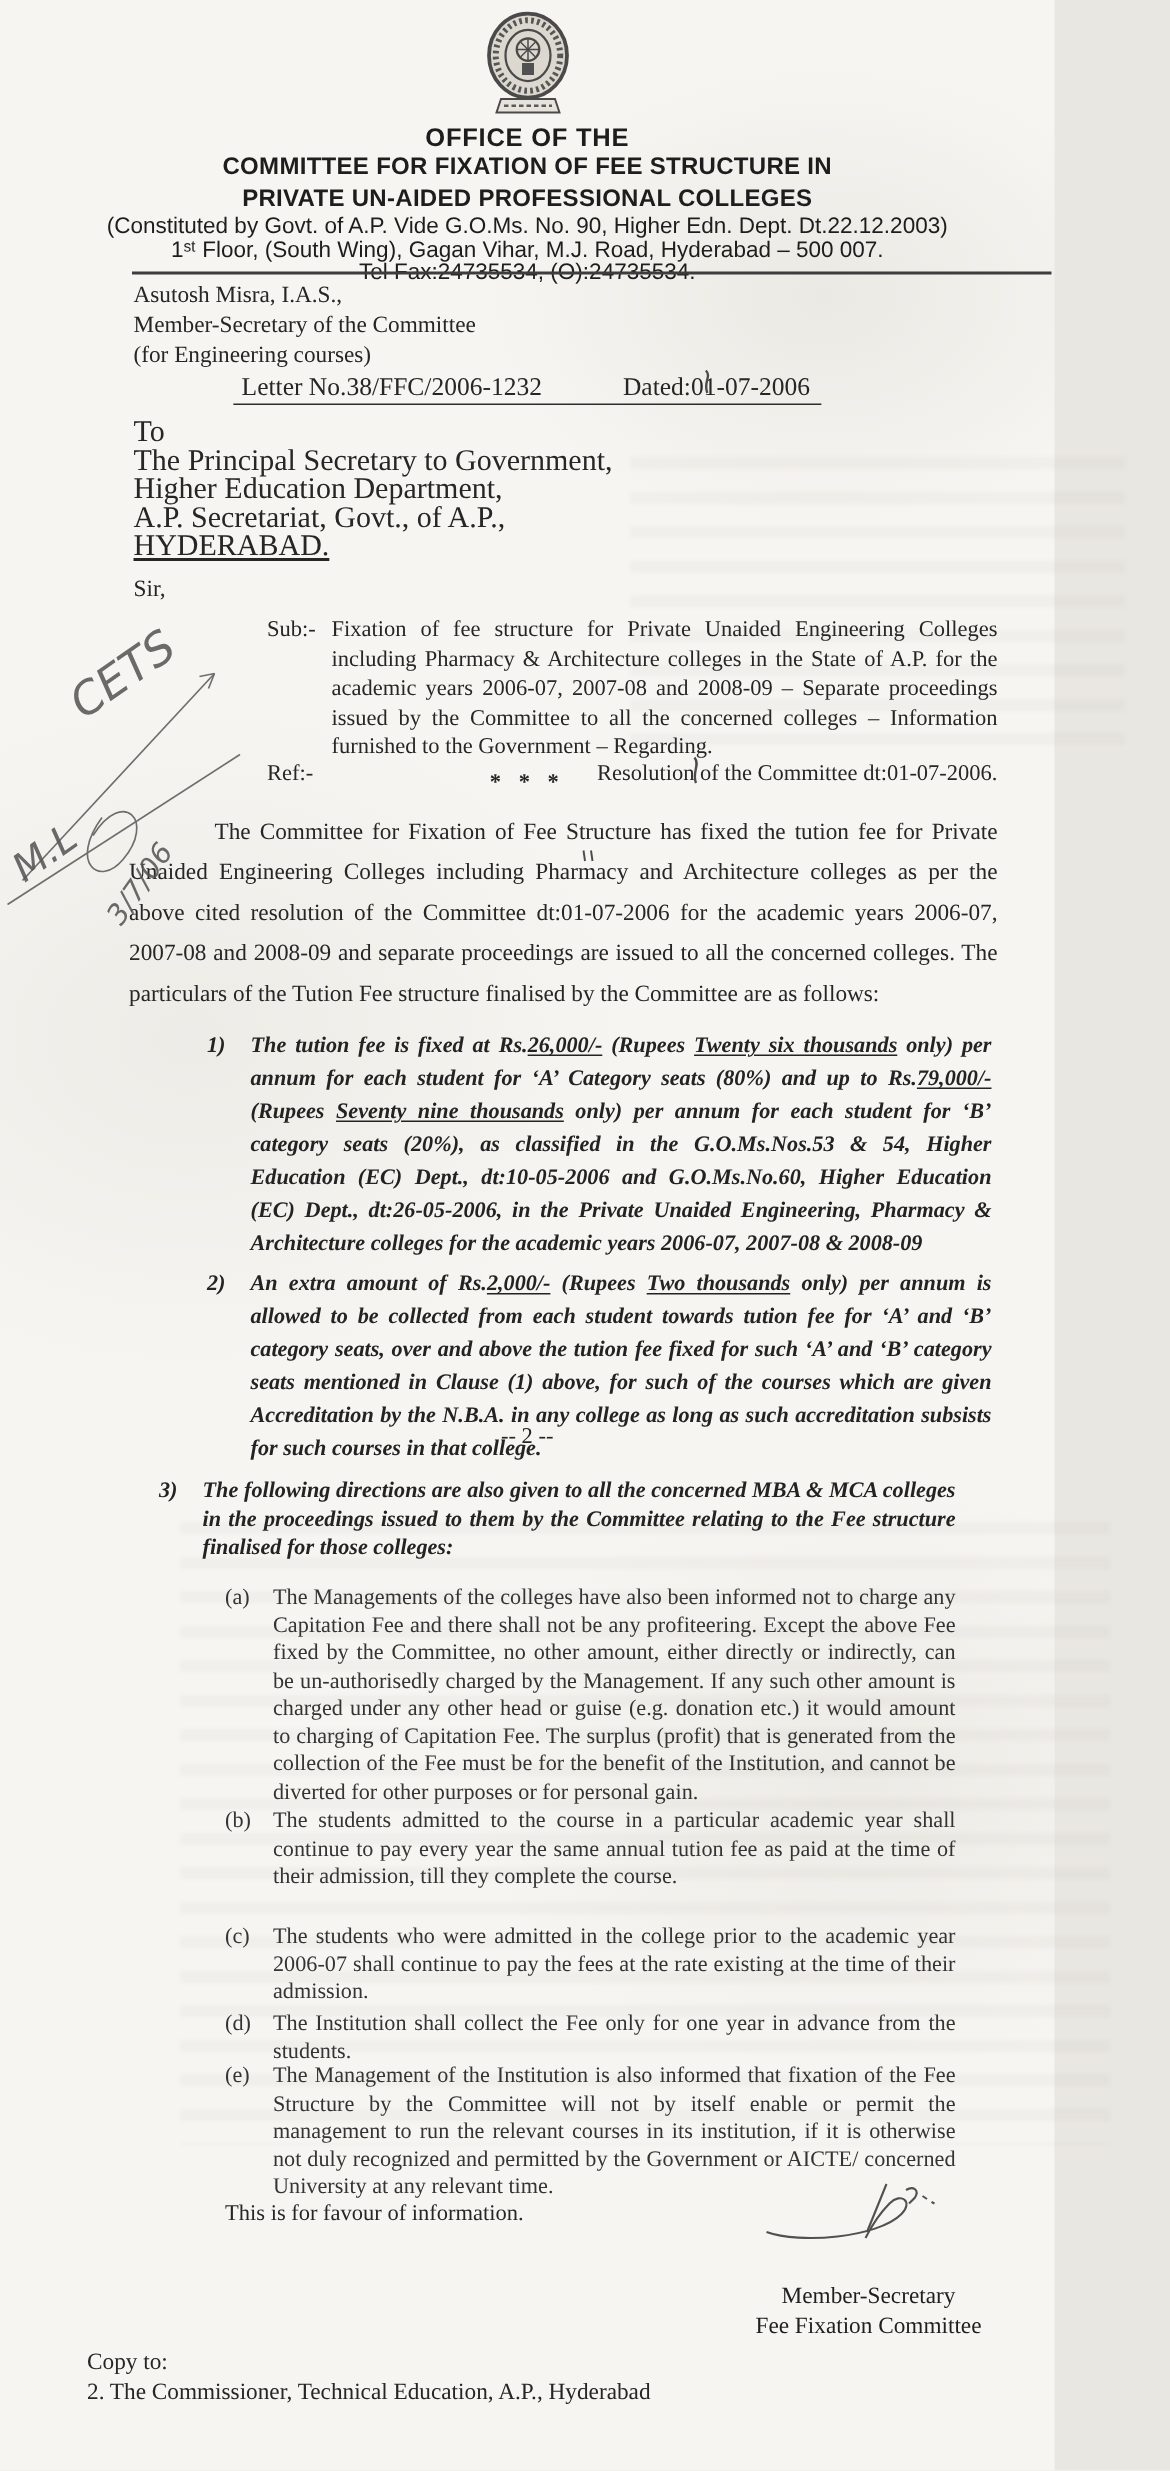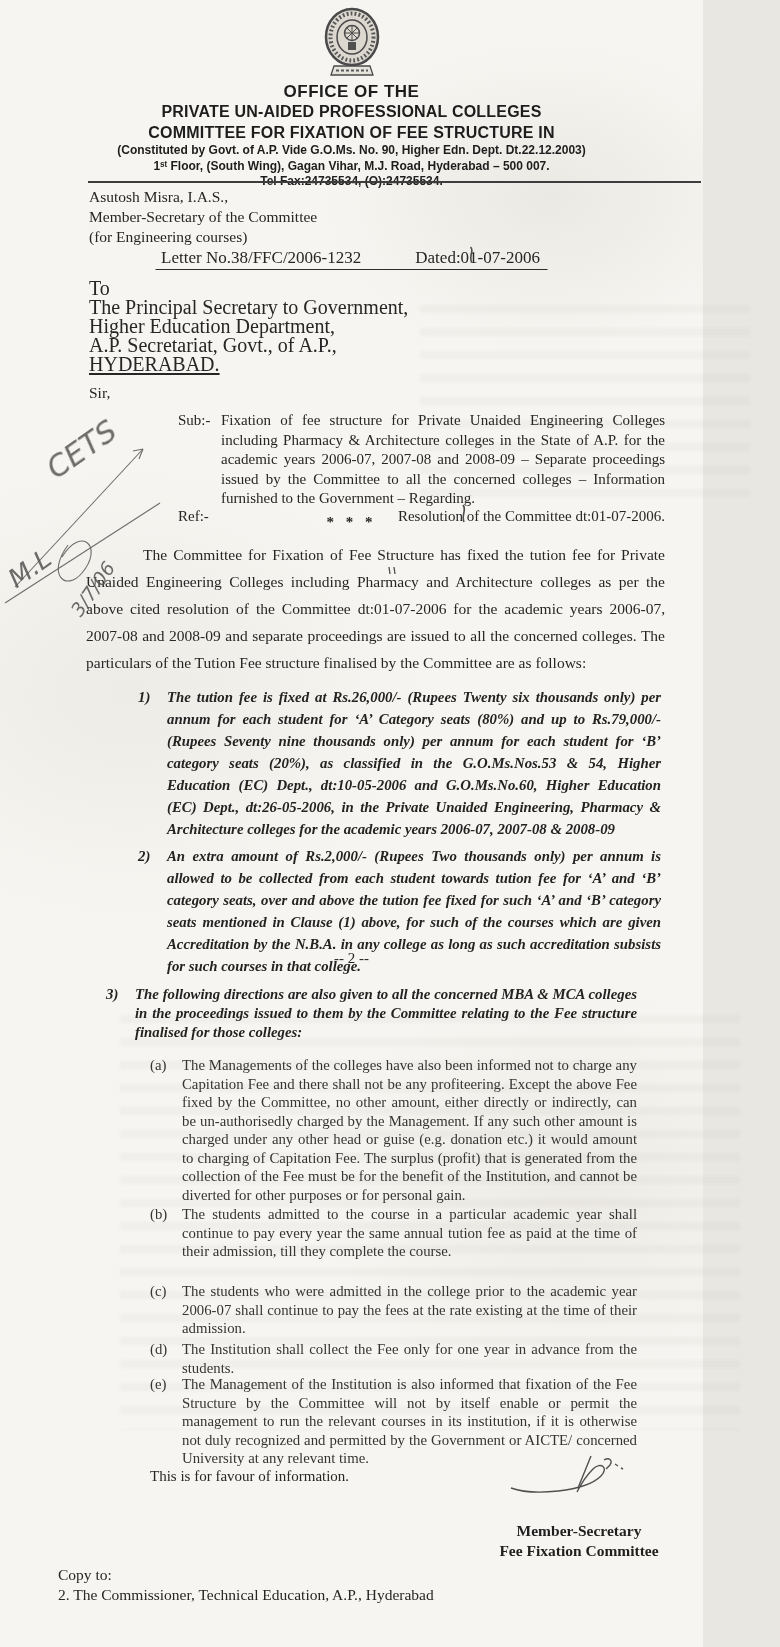--- a/index.html
+++ b/index.html
@@ -24,21 +24,21 @@
   .ghost{
     position:absolute;filter:blur(1.3px);opacity:.5;pointer-events:none;
     background:repeating-linear-gradient(180deg, transparent 0 15px, rgba(120,114,102,.09) 15px 23px);
   }
 
   
   .letterhead{top:4px;left:0;right:0;text-align:center;color:#1d1d1d;}
   .emblem{display:block;margin:2px auto 3px;}
   .lh-office{font-size:17px;font-weight:700;line-height:21px;letter-spacing:.5px;}
   .lh-committee{font-size:16px;font-weight:700;line-height:20.5px;letter-spacing:.2px;}
-  .lh-small{font-size:12px;font-weight:700;line-height:15.5px;}
+  .lh-small{font-size:15px;font-weight:400;line-height:15.5px;}
   .rule{top:181px;left:88px;right:2px;border-top:2px solid #3d3d3d;height:0;}
 
   .sender{top:187px;left:89px;font-size:15.5px;line-height:20px;}
 
   .letterline{
     top:248px;left:50%;transform:translateX(-50%);
     font-size:17px;white-space:nowrap;
     border-bottom:1.6px solid #2c2c2c;padding:0 8px 1px 6px;
   }
   .letterline .gap{display:inline-block;width:54px;}
@@ -74,25 +74,25 @@
   .direction .dtxt{flex:1;text-align:justify;}
   .dir-a{top:1056px;left:150px;right:66px;}
   .dir-b{top:1205px;left:150px;right:66px;}
   .dir-c{top:1282px;left:150px;right:66px;}
   .dir-d{top:1340px;left:150px;right:66px;}
   .dir-e{top:1375px;left:150px;right:66px;}
 
   .closing{top:1468px;left:150px;font-size:15px;}
 
   .sig-scribble{top:1446px;right:66px;}
-  .sig-block{top:1521px;right:2px;width:244px;text-align:center;font-size:15.5px;font-weight:700;line-height:20px;color:#1f1f1f;}
+  .sig-block{top:1521px;right:2px;width:244px;text-align:center;font-size:15.5px;font-weight:400;line-height:20px;color:#1f1f1f;}
 
   .copy-block{top:1565px;left:58px;font-size:15.5px;line-height:19.5px;}
 
-  .u{text-underline-offset:2px;}
+  .u{text-decoration:underline;text-underline-offset:2px;}
 
   .annotation-svg{top:385px;left:0;pointer-events:none;}
   .ink{position:absolute;pointer-events:none;}
 </style>
 </head>
 <body>
 
 <div class="page">
 
   <div class="ghost" style="top:290px;left:420px;width:330px;height:210px;"></div>
@@ -108,22 +108,22 @@
         <line x1="30" y1="20" x2="30" y2="34"></line>
           <line x1="23" y1="27" x2="37" y2="27"></line>
         <line x1="25" y1="22" x2="35" y2="32"></line>
           <line x1="35" y1="22" x2="25" y2="32"></line>
       </g>
       <rect x="26" y="36" width="8" height="8" fill="#515151"></rect>
       <path d="M12 60 L48 60 L51 69 L9 69 Z" fill="#e6e3dc" stroke="#4a4a4a" stroke-width="1.3"></path>
       <path d="M14 64.5 h32" stroke="#5a5a5a" stroke-width="1.8" stroke-dasharray="3 2"></path>
     </svg>
     <div class="lh-office">OFFICE OF THE</div>
+    <div class="lh-committee">COMMITTEE FOR FIXATION OF FEE STRUCTURE IN</div>
     <div class="lh-committee">PRIVATE UN-AIDED PROFESSIONAL COLLEGES</div>
-    <div class="lh-committee">COMMITTEE FOR FIXATION OF FEE STRUCTURE IN</div>
     <div class="lh-small">(Constituted by Govt. of A.P. Vide G.O.Ms. No. 90, Higher Edn. Dept. Dt.22.12.2003)</div>
     <div class="lh-small">1ˢᵗ Floor, (South Wing), Gagan Vihar, M.J. Road, Hyderabad – 500 007.</div>
     <div class="lh-small">Tel Fax:24735534, (O):24735534.</div>
   </div>
   <div class="abs rule"></div>
 
   <div class="abs sender">
     <div>Asutosh Misra, I.A.S.,</div>
     <div>Member-Secretary of the Committee</div>
     <div>(for Engineering courses)</div>

